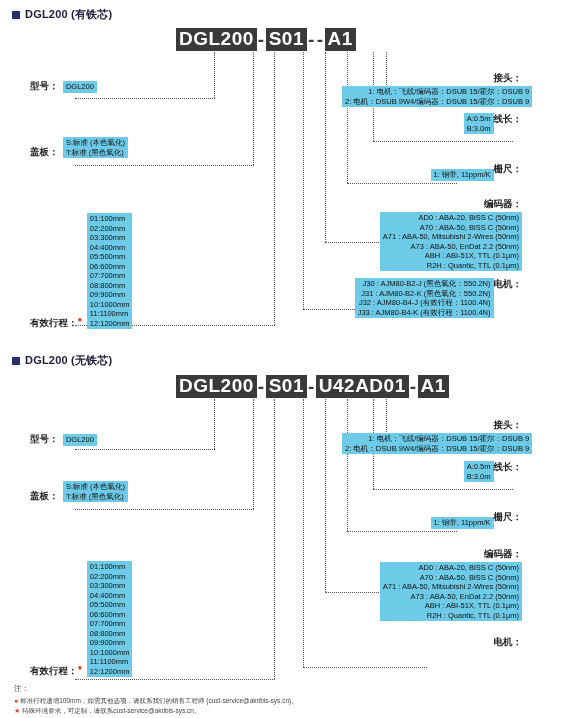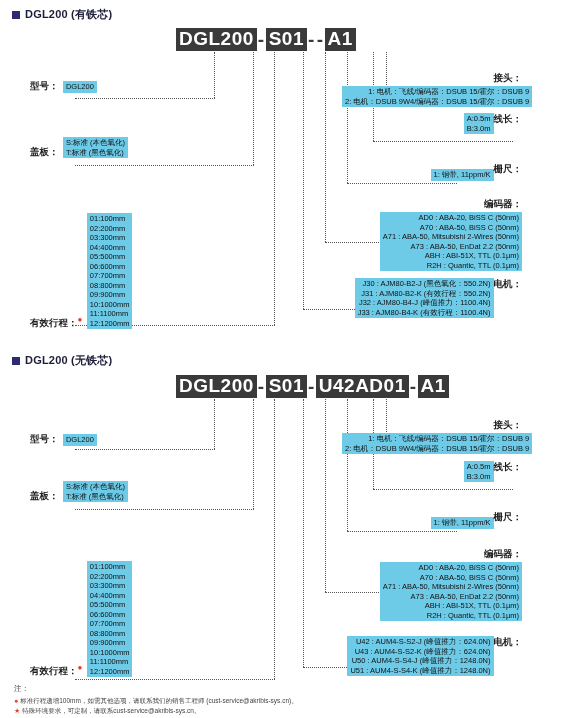--- a/index.html
+++ b/index.html
@@ -240,22 +240,22 @@
       <div class="opt">A73 : ABA-50, EnDat 2.2 (50nm)</div>
       <div class="opt">ABH : ABI-51X, TTL (0.1µm)</div>
       <div class="opt">R2H : Quantic, TTL (0.1µm)</div>
     </div>
   </div>
 
   <div class="callout right" style="right:6px; top:278px; width:180px;">
     <div class="title">电机：</div>
     <div class="opts">
       <div class="opt">J30 : AJM80-B2-J (黑色氧化：550.2N)</div>
-      <div class="opt">J31 : AJM80-B2-K (有效行程：550.2N)</div>
-      <div class="opt">J32 : AJM80-B4-J (峰值推力：1100.4N)</div>
+      <div class="opt">J31 : AJM80-B2-K (黑色氧化：550.2N)</div>
+      <div class="opt">J32 : AJM80-B4-J (有效行程：1100.4N)</div>
       <div class="opt">J33 : AJM80-B4-K (有效行程：1100.4N)</div>
     </div>
   </div>
 
   <div class="sec-head" style="left:12px; top:353px;">
     <span class="sec-bullet"></span>
     <span>DGL200 (无铁芯)</span>
   </div>
 
   <div class="pn" style="left:176px; top:375px;">
@@ -355,26 +355,20 @@
       <div class="opt">A70 : ABA-50, BiSS C (50nm)</div>
       <div class="opt">A71 : ABA-50, Mitsubishi 2-Wires (50nm)</div>
       <div class="opt">A73 : ABA-50, EnDat 2.2 (50nm)</div>
       <div class="opt">ABH : ABI-51X, TTL (0.1µm)</div>
       <div class="opt">R2H : Quantic, TTL (0.1µm)</div>
     </div>
   </div>
 
   <div class="callout right" style="right:6px; top:636px; width:180px;">
     <div class="title">电机：</div>
-    <div class="opts">
-      <div class="opt">U42 : AUM4-S-S2-J (峰值推力：624.0N)</div>
-      <div class="opt">U43 : AUM4-S-S2-K (峰值推力：624.0N)</div>
-      <div class="opt">U50 : AUM4-S-S4-J (峰值推力：1248.0N)</div>
-      <div class="opt">U51 : AUM4-S-S4-K (峰值推力：1248.0N)</div>
-    </div>
   </div>
 
   <div class="notes" style="left:14px; top:684px;">
     <div class="ntitle">注：</div>
     <div class="nrow">
       <span class="mark-dot">●</span>
       <span>标准行程递增100mm，如需其他选项，请联系我们的销售工程师 (cust-service@akribis-sys.cn)。</span>
     </div>
     <div class="nrow">
       <span class="mark-star">★</span>

